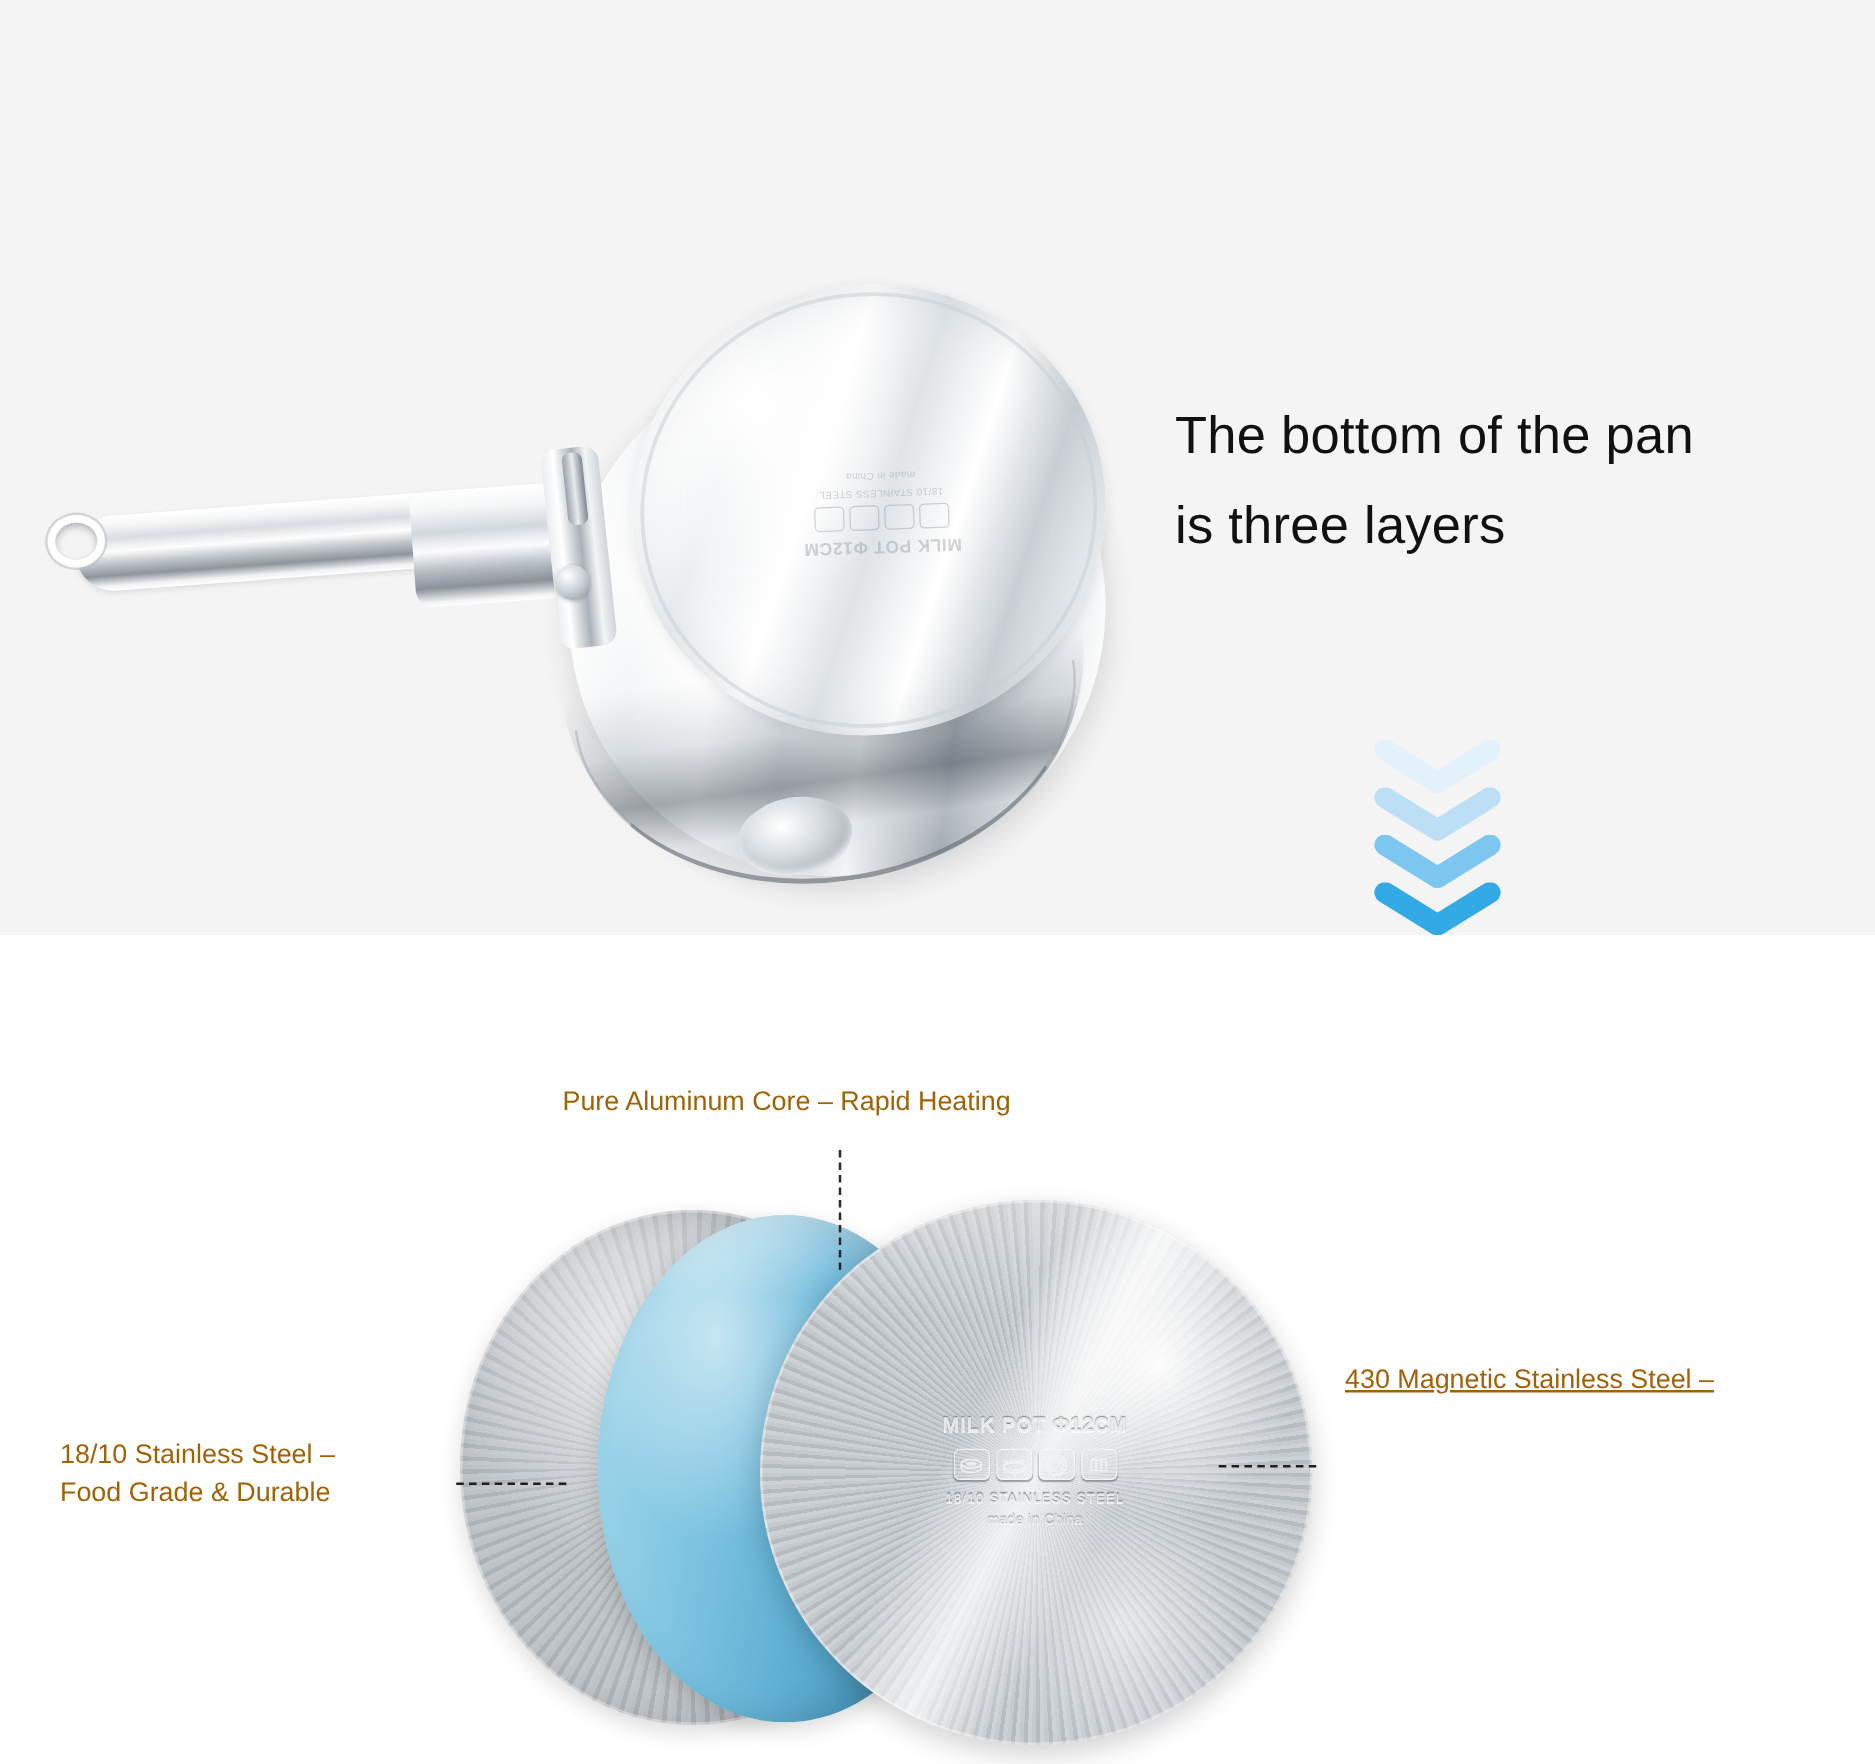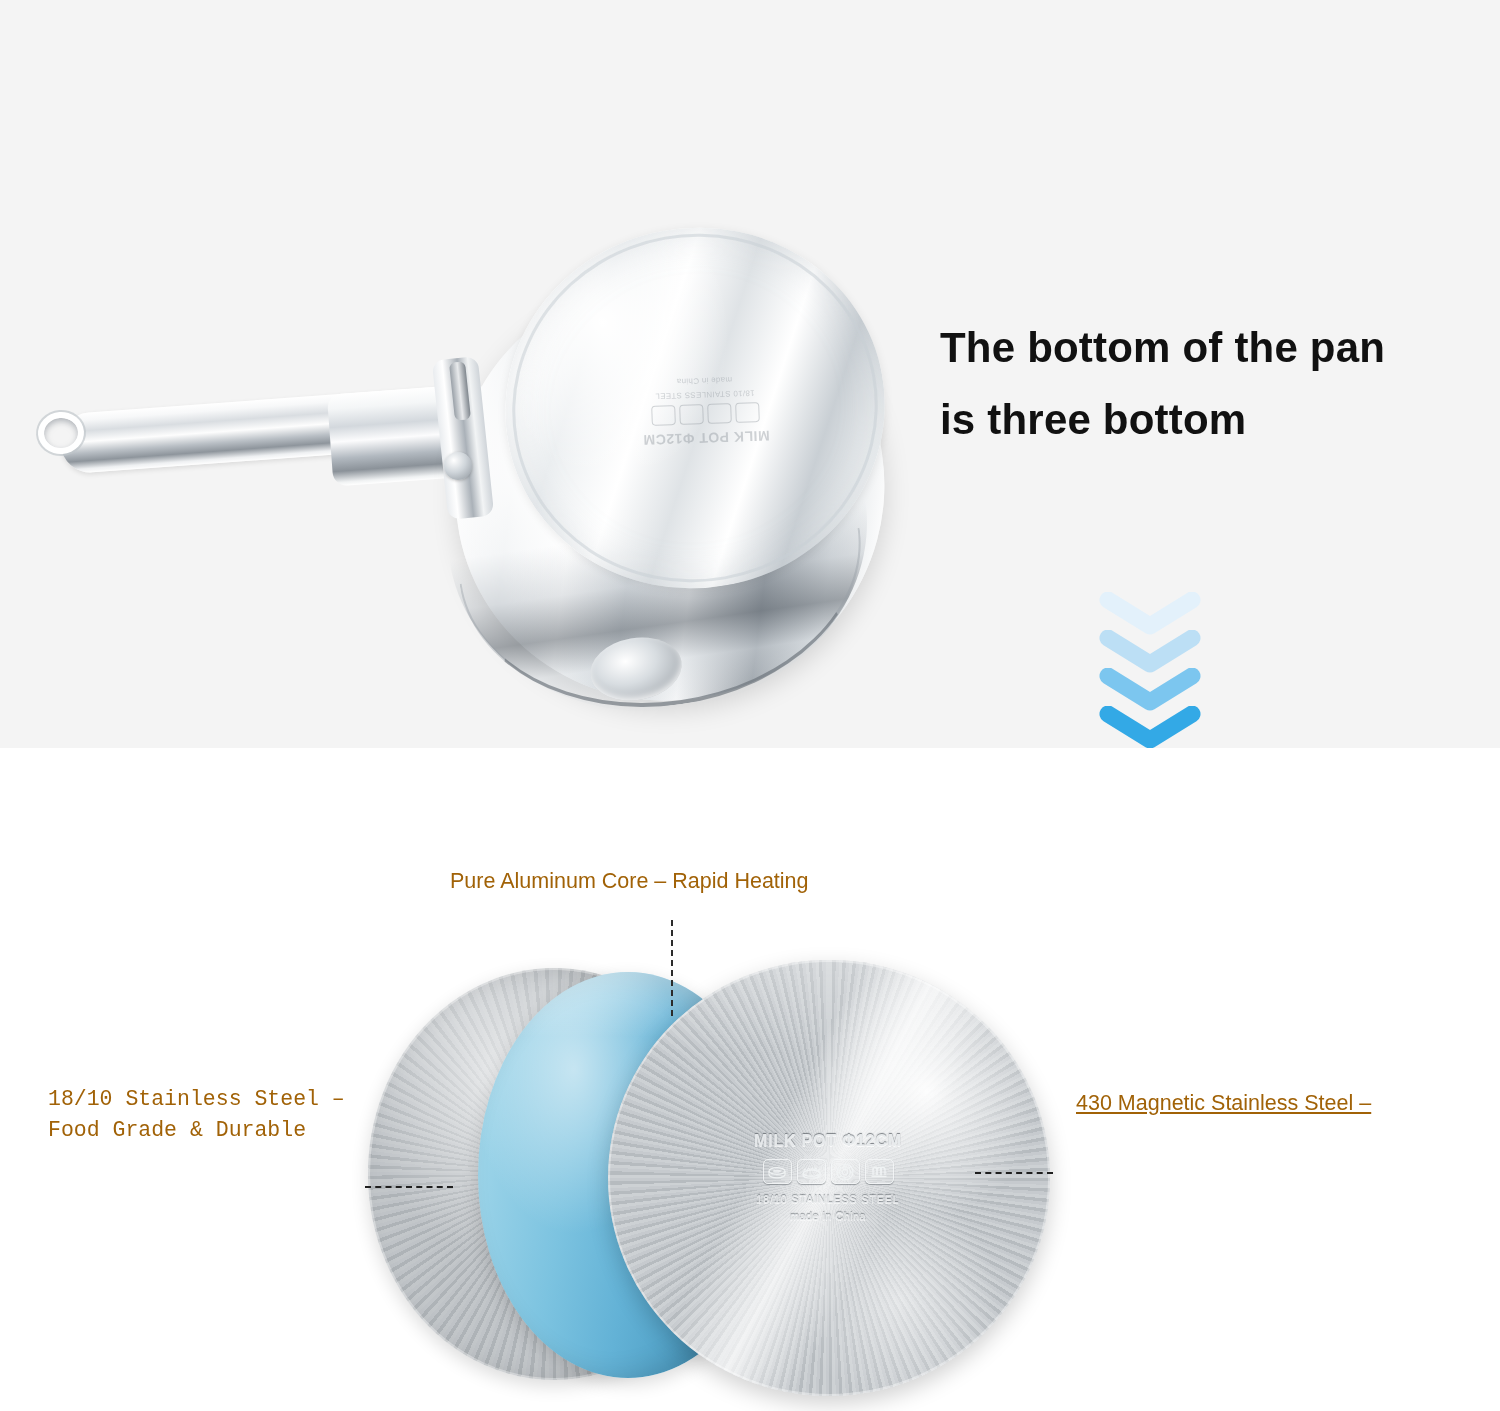--- a/index.html
+++ b/index.html
@@ -180,21 +180,21 @@
   }
 
   
   #headline{
     position:absolute;
     left:940px; top:312px;
     width:520px;
     font-size:42px;
     line-height:1.72;
     color:#111111;
-    font-weight:700;
+    font-weight:400;
     letter-spacing:.2px;
   }
   #headline .hl-line{ display:block; white-space:nowrap; }
 
   
   #chevrons{
     position:absolute;
     left:1098px; top:592px;
     width:104px; height:320px;
   }
@@ -313,21 +313,21 @@
   .callout{
     position:absolute;
     font-size:21.5px;
     line-height:1.42;
     color:#a16207;
     font-weight:400;
   }
   .callout .cl-line{ display:block; white-space:nowrap; }
 
   #label-core{ left:450px; top:866px; }
-  #label-left{ left:48px; top:1084px; text-align:left;font-family:Liberation Mono, monospace; }
+  #label-left{ left:48px; top:1148px; text-align:left; }
   #label-right{ left:1076px; top:1088px; text-align:left;text-decoration:underline; }
 
   
   .leader{ position:absolute; }
   #leader-core{
     left:671px; top:920px; width:0; height:96px;
     border-left:2px dashed #2b2b2b;
   }
   #leader-left{
     left:365px; top:1186px; width:88px; height:0;
@@ -370,21 +370,21 @@
         <div class="eng-box"></div>
       </div>
       <div class="eng-sub">18/10 STAINLESS STEEL</div>
       <div class="eng-sub">made in China</div>
     </div>
 
   </div>
 
   <div id="headline">
     <span class="hl-line">The bottom of the pan</span>
-    <span class="hl-line">is three bottom</span>
+    <span class="hl-line">is three layers</span>
   </div>
 
 </div>
 
 <div id="chevrons">
   <div class="chev" style="top:0px">
     <svg viewBox="0 0 104 44">
         <path d="M10 8 L52 34 L94 8" fill="none" stroke="#e3f1fb" stroke-width="17" stroke-linecap="round" stroke-linejoin="round"></path>
       </svg>
   </div>

